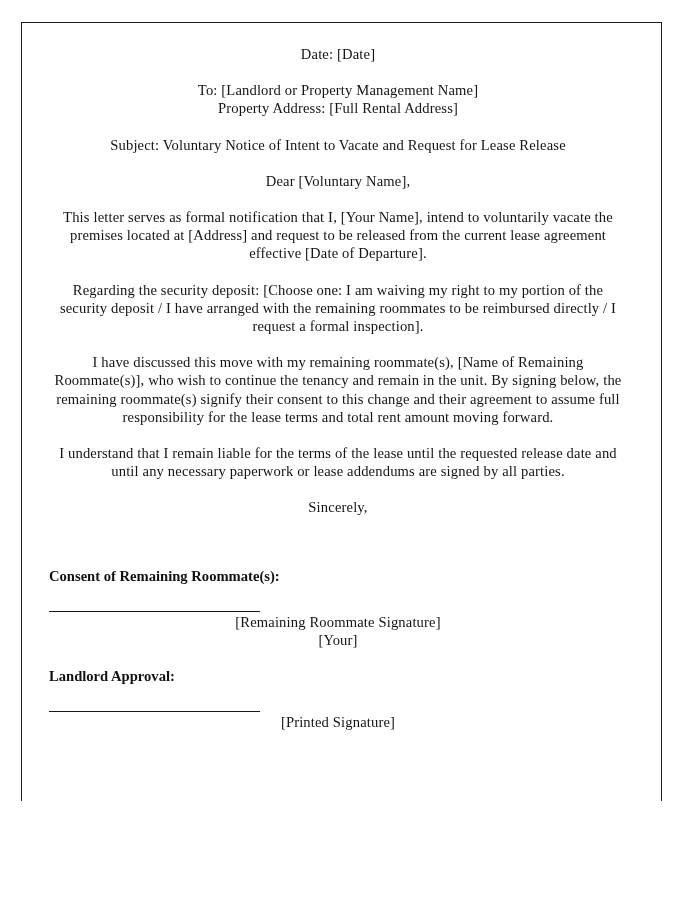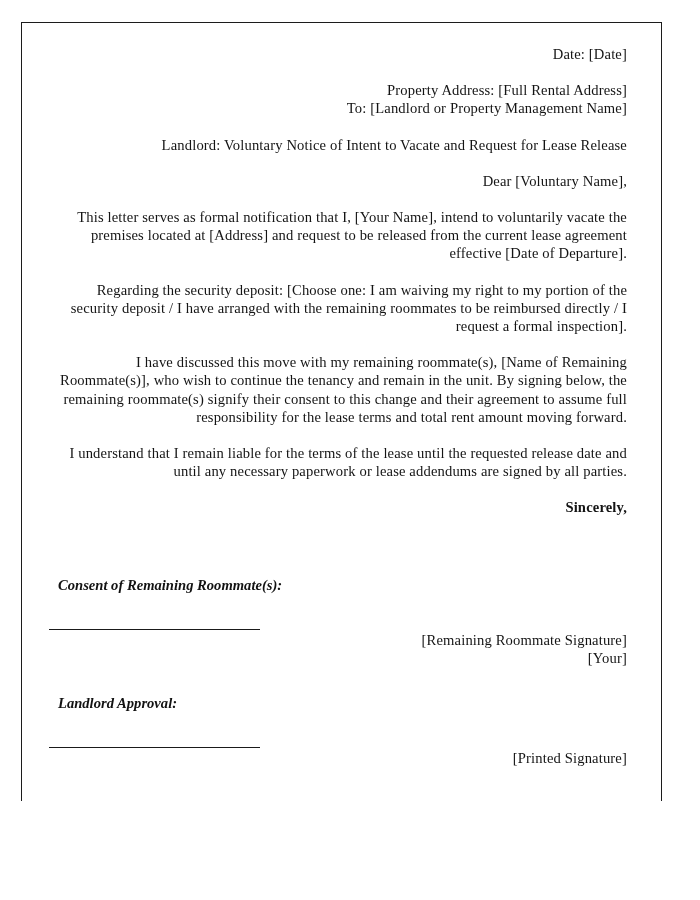--- a/index.html
+++ b/index.html
@@ -36,41 +36,39 @@
     left: 27px;
     top: 22px;
     width: 578px;
   }
 
   .doc-line,
   .doc-para {
     color: #141414;
     font-size: 14.6px;
     line-height: 18.2px;
-    text-align: right;
+    text-align: center;
     margin: 0;
     letter-spacing: 0.01em;
   }
 
   
   .block {
     margin-bottom: 18px;
   }
   .block.tight {
     margin-bottom: 0;
-    font-weight: bold;
   }
 
   .doc-heading {
     color: #121212;
     font-size: 14.6px;
     line-height: 18.2px;
     font-weight: bold;
-    margin: 9px;
-    font-style: italic;
+    margin: 0;
   }
 
   
   .sig-rule {
     width: 211px;
     height: 0;
     border-top: 1.4px solid #1a1a1a;
     margin: 0 0 1px 0;
   }
 
@@ -84,26 +82,26 @@
 <body>
 
 <div class="page-sheet">
   <div class="page-body">
 
     <div class="block">
       <p class="doc-line">Date: [Date]</p>
     </div>
 
     <div class="block">
+      <p class="doc-line">To: [Landlord or Property Management Name]</p>
       <p class="doc-line">Property Address: [Full Rental Address]</p>
-      <p class="doc-line">To: [Landlord or Property Management Name]</p>
     </div>
 
     <div class="block">
-      <p class="doc-line">Landlord: Voluntary Notice of Intent to Vacate and Request for Lease Release</p>
+      <p class="doc-line">Subject: Voluntary Notice of Intent to Vacate and Request for Lease Release</p>
     </div>
 
     <div class="block">
       <p class="doc-line">Dear [Voluntary Name],</p>
     </div>
 
     <div class="block">
       <p class="doc-para">This letter serves as formal notification that I, [Your Name], intend to voluntarily vacate the premises located at [Address] and request to be released from the current lease agreement effective [Date of Departure].</p>
     </div>
 

